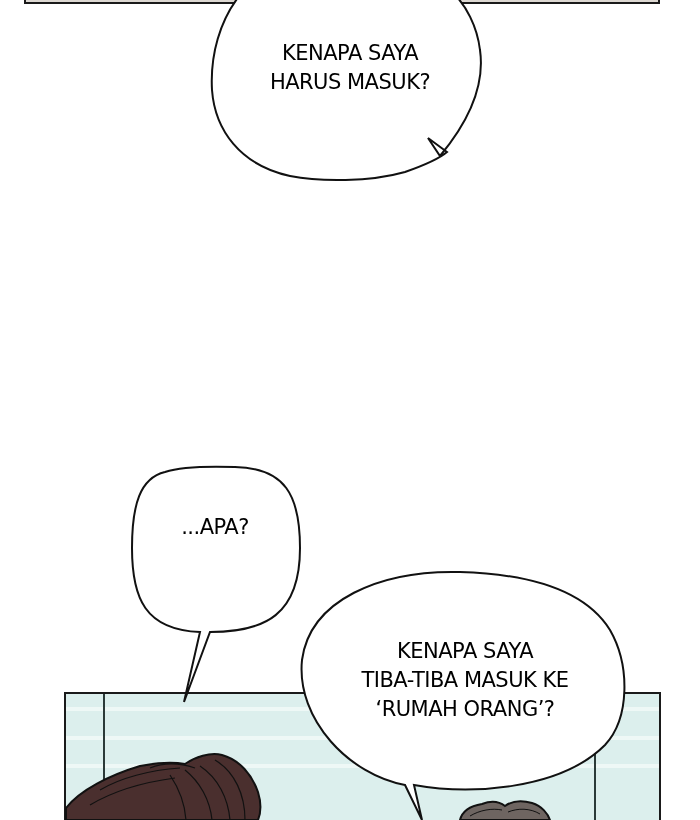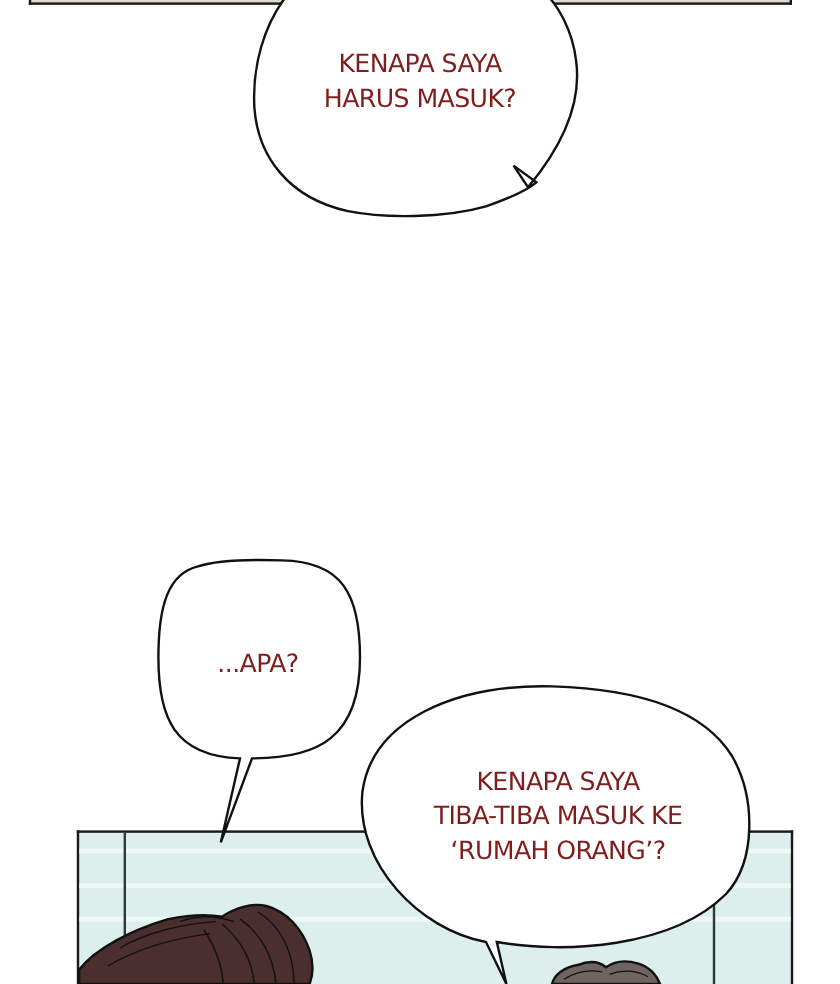--- a/index.html
+++ b/index.html
@@ -13,21 +13,21 @@
     background: #ddd8d2; border: 2px solid #1a1a1a; border-top: none;
   }
   .panel-bottom {
     position: absolute; left: 64px; top: 692px; width: 593px; height: 140px;
     background: #dcefed; border: 2px solid #1a1a1a; border-bottom: none;
     overflow: hidden;
   }
   .stripe { position: absolute; left: 0; right: 0; height: 4px; background: #eef8f6; }
   .wall-line { position: absolute; top: 0; bottom: 0; width: 2px; background: #2b3a38; }
   .bubble-text {
-    position: absolute; text-align: center; color: #7f1d1d;
+    position: absolute; text-align: center; color: #000000;
     font-family: "DejaVu Sans", sans-serif; letter-spacing: -0.5px;
     line-height: 29px; font-size: 21px; white-space: pre;
   }
   svg { position: absolute; left: 0; top: 0; }
 </style>
 </head>
 <body>
 
 <div class="panel-top"></div>
 
@@ -67,17 +67,17 @@
   </g>
 
   <g>
     <path d="M460 572 C380 570 310 600 302 660 C296 720 350 775 405 785 L422 820 L414 785 C470 795 560 790 605 745 C630 718 630 665 610 630 C585 590 530 574 460 572 Z" fill="#ffffff" stroke="#111" stroke-width="2"></path>
   </g>
 </svg>
 
 <div class="bubble-text" style="left:235px; top:39px; width:230px;">KENAPA SAYA
 HARUS MASUK?</div>
 
-<div class="bubble-text" style="left:150px; top:539px; width:130px;">...APA?</div>
+<div class="bubble-text" style="left:150px; top:513px; width:130px;">...APA?</div>
 
 <div class="bubble-text" style="left:320px; top:637px; width:290px;">KENAPA SAYA
 TIBA-TIBA MASUK KE
 ‘RUMAH ORANG’?</div>
 
 </body></html>

